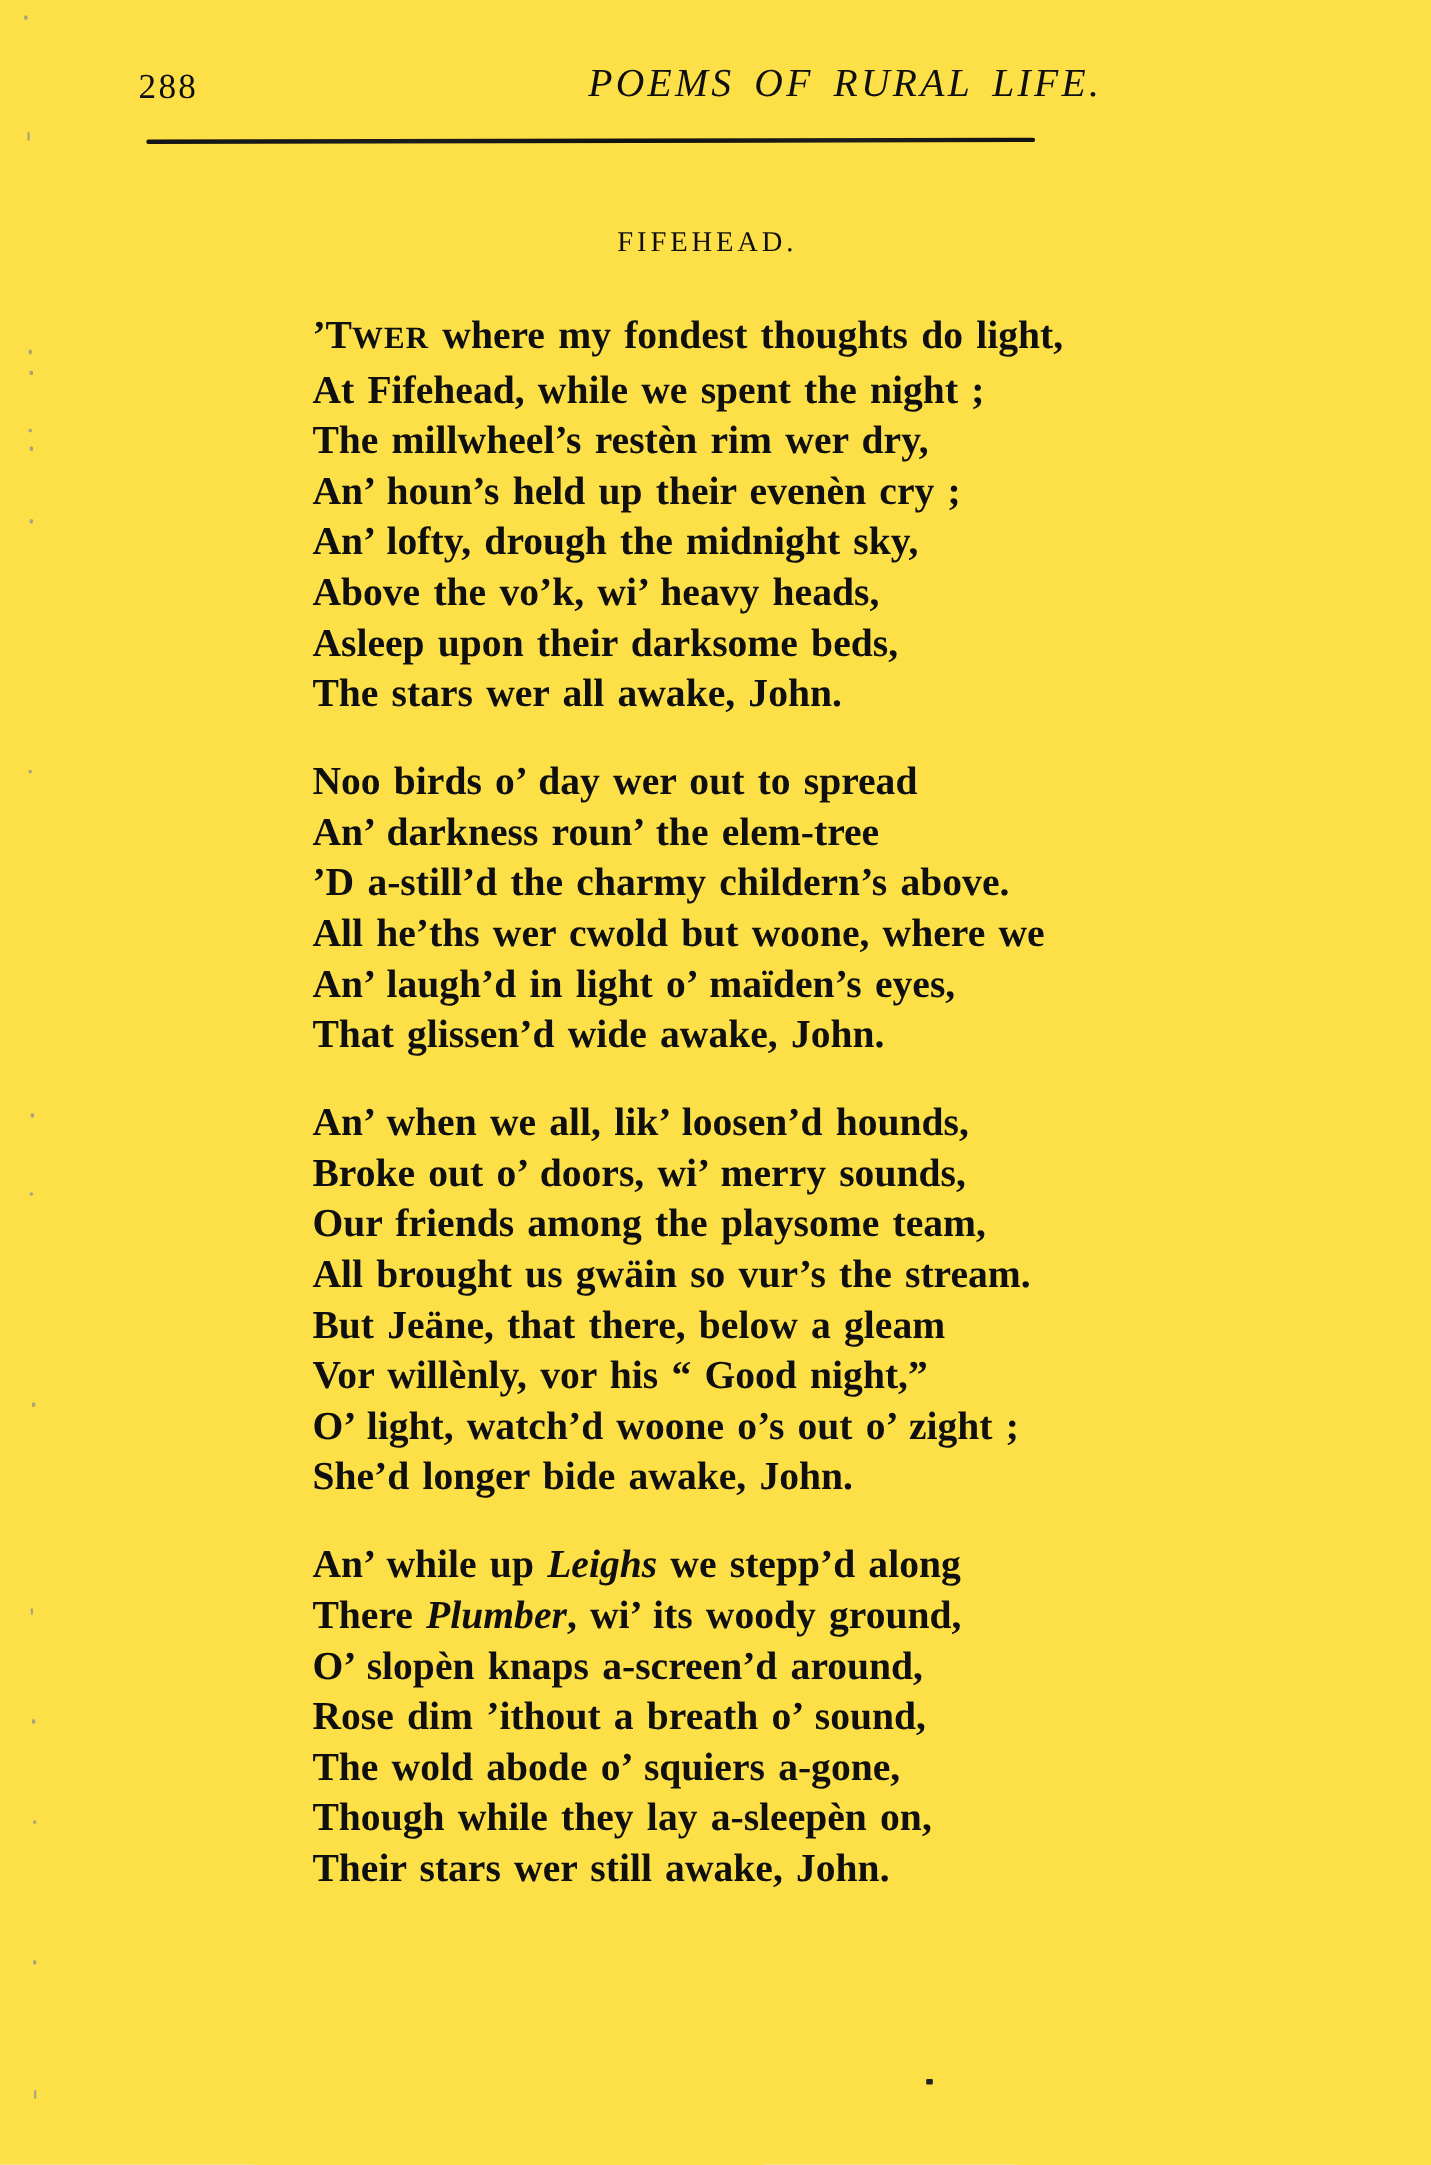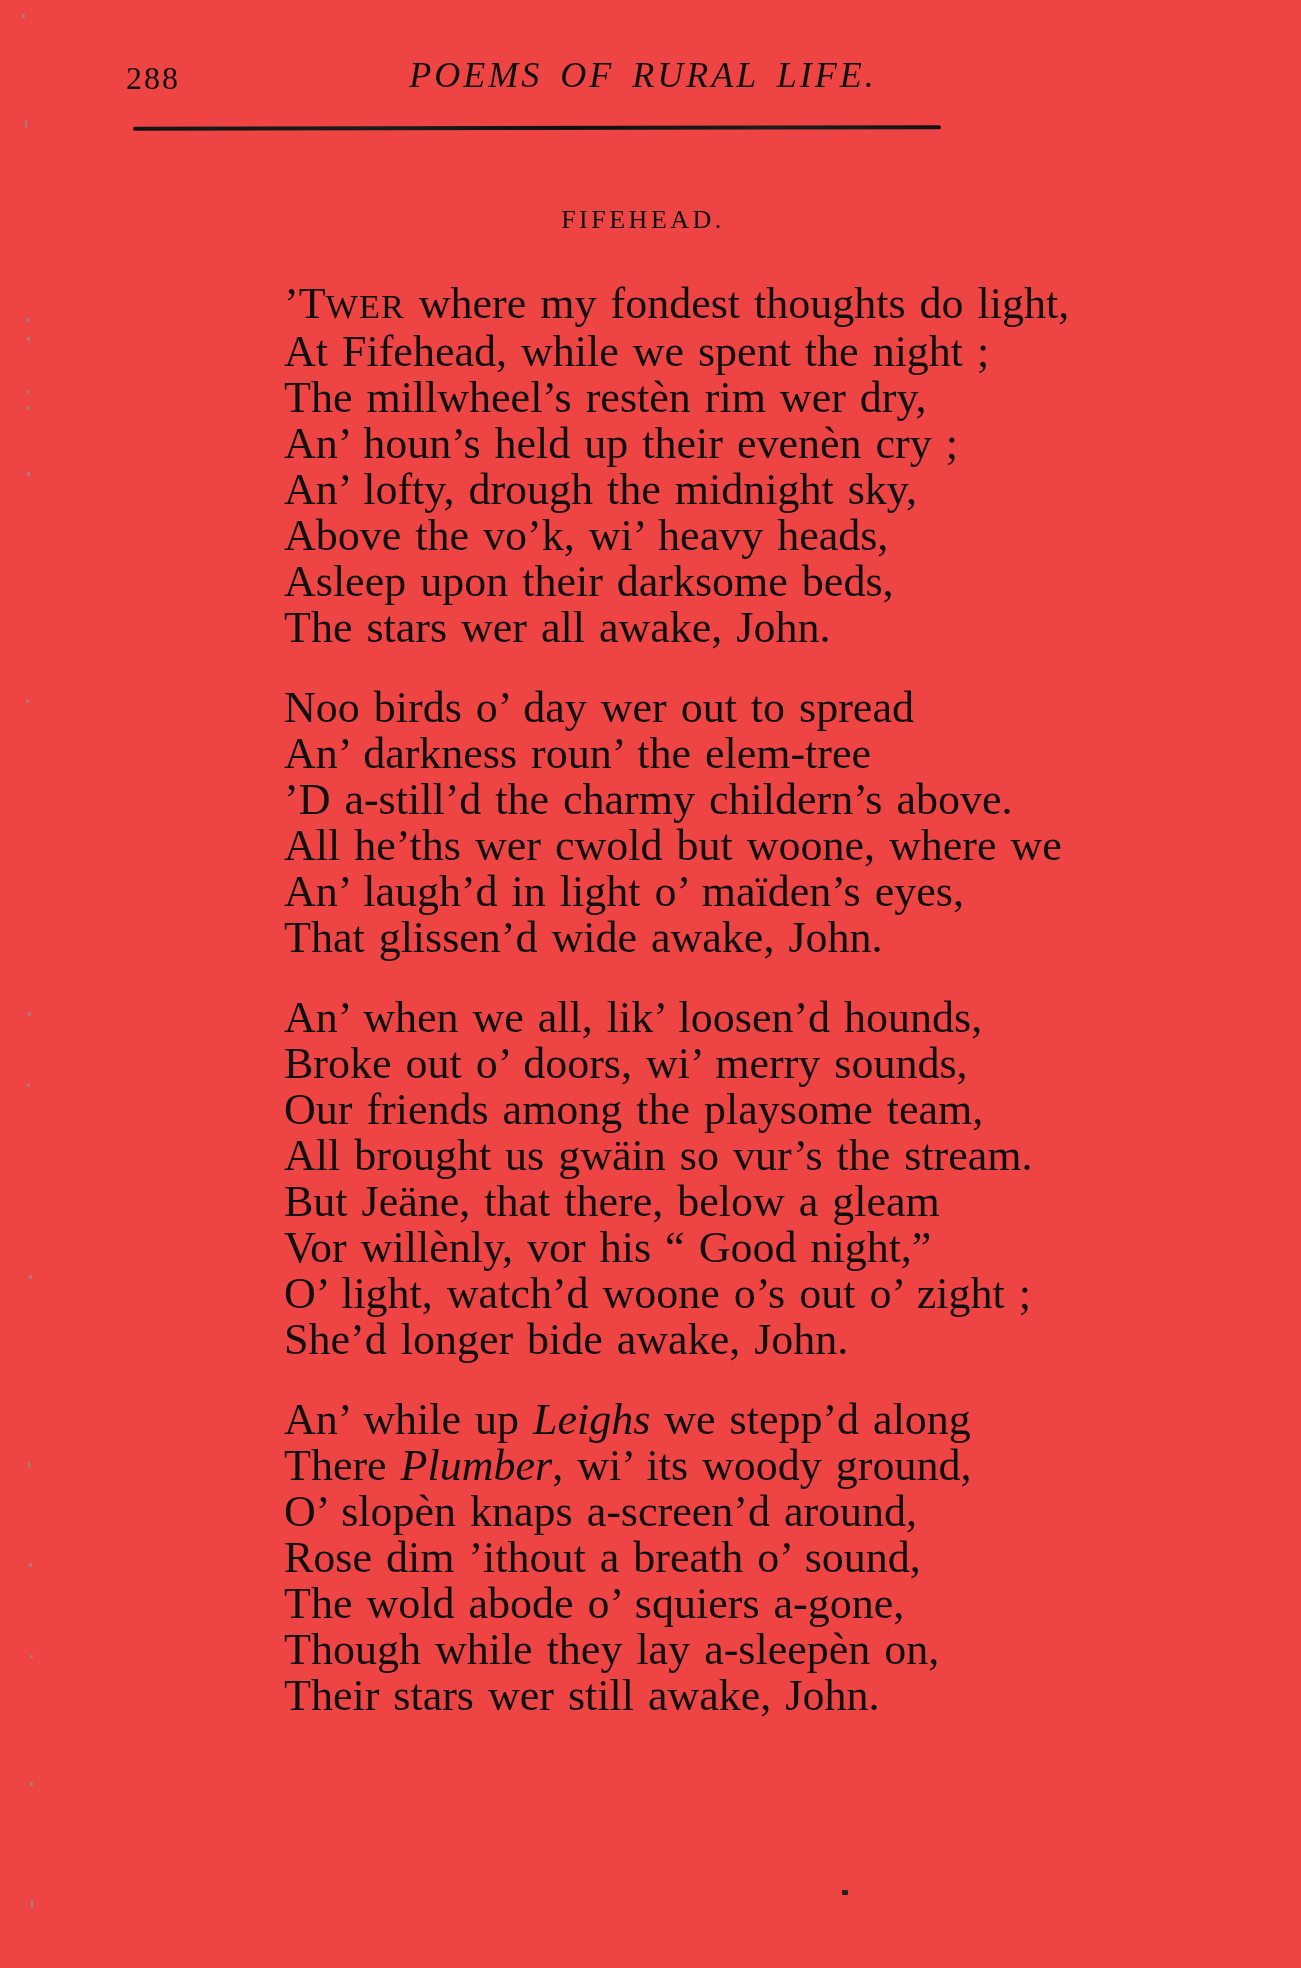--- a/index.html
+++ b/index.html
@@ -1,32 +1,32 @@
 <!DOCTYPE html>
 <html><head>
 <meta charset="utf-8">
 <style>
   html,body{margin:0;padding:0;background:#e8e8e4;}
   #page{
     position:relative;
     width:1301px;height:1968px;
     margin:0 auto;
-    background:#ef4444;
+    background:#fde047;
     color:#0f0f0f;
     font-family:"Liberation Serif", serif;
     overflow:hidden;
   }
   
   #page-number{
     position:absolute;left:126px;top:60px;
     font-size:32px;letter-spacing:2px;
   }
   #running-head{
     position:absolute;left:284px;top:54px;width:718px;
-    text-align:center;
+    text-align:right;
     font-style:italic;
     font-size:36px;
     letter-spacing:3px;
     word-spacing:6px;
     white-space:nowrap;
   }
   #head-rule{
     position:absolute;left:133px;top:126px;width:808px;height:4px;
     background:linear-gradient(90deg,#141414 0%,#1c1c1c 30%,#101010 55%,#1d1d1d 80%,#121212 100%);
     border-radius:2px;
@@ -36,23 +36,24 @@
   #poem-title{
     position:absolute;left:284px;top:205px;width:718px;
     text-align:center;
     font-size:26px;
     letter-spacing:3.5px;
     white-space:nowrap;
   }
   
   #poem{
     position:absolute;left:284px;top:281px;width:760px;
-    font-size:44px;
+    font-size:36px;
     line-height:46px;
     word-spacing:3px;
+    font-weight:bold;
   }
   .stanza{margin:0 0 34px 0;}
   .line{white-space:nowrap;}
   .seg-italic{font-style:italic;margin-top:40px;}
   .seg-smallcaps{font-size:0.78em;letter-spacing:1px;}
   
   #ink-dot{
     position:absolute;left:842px;top:1890px;width:6px;height:5px;
     background:#222;border-radius:1px;
   }

